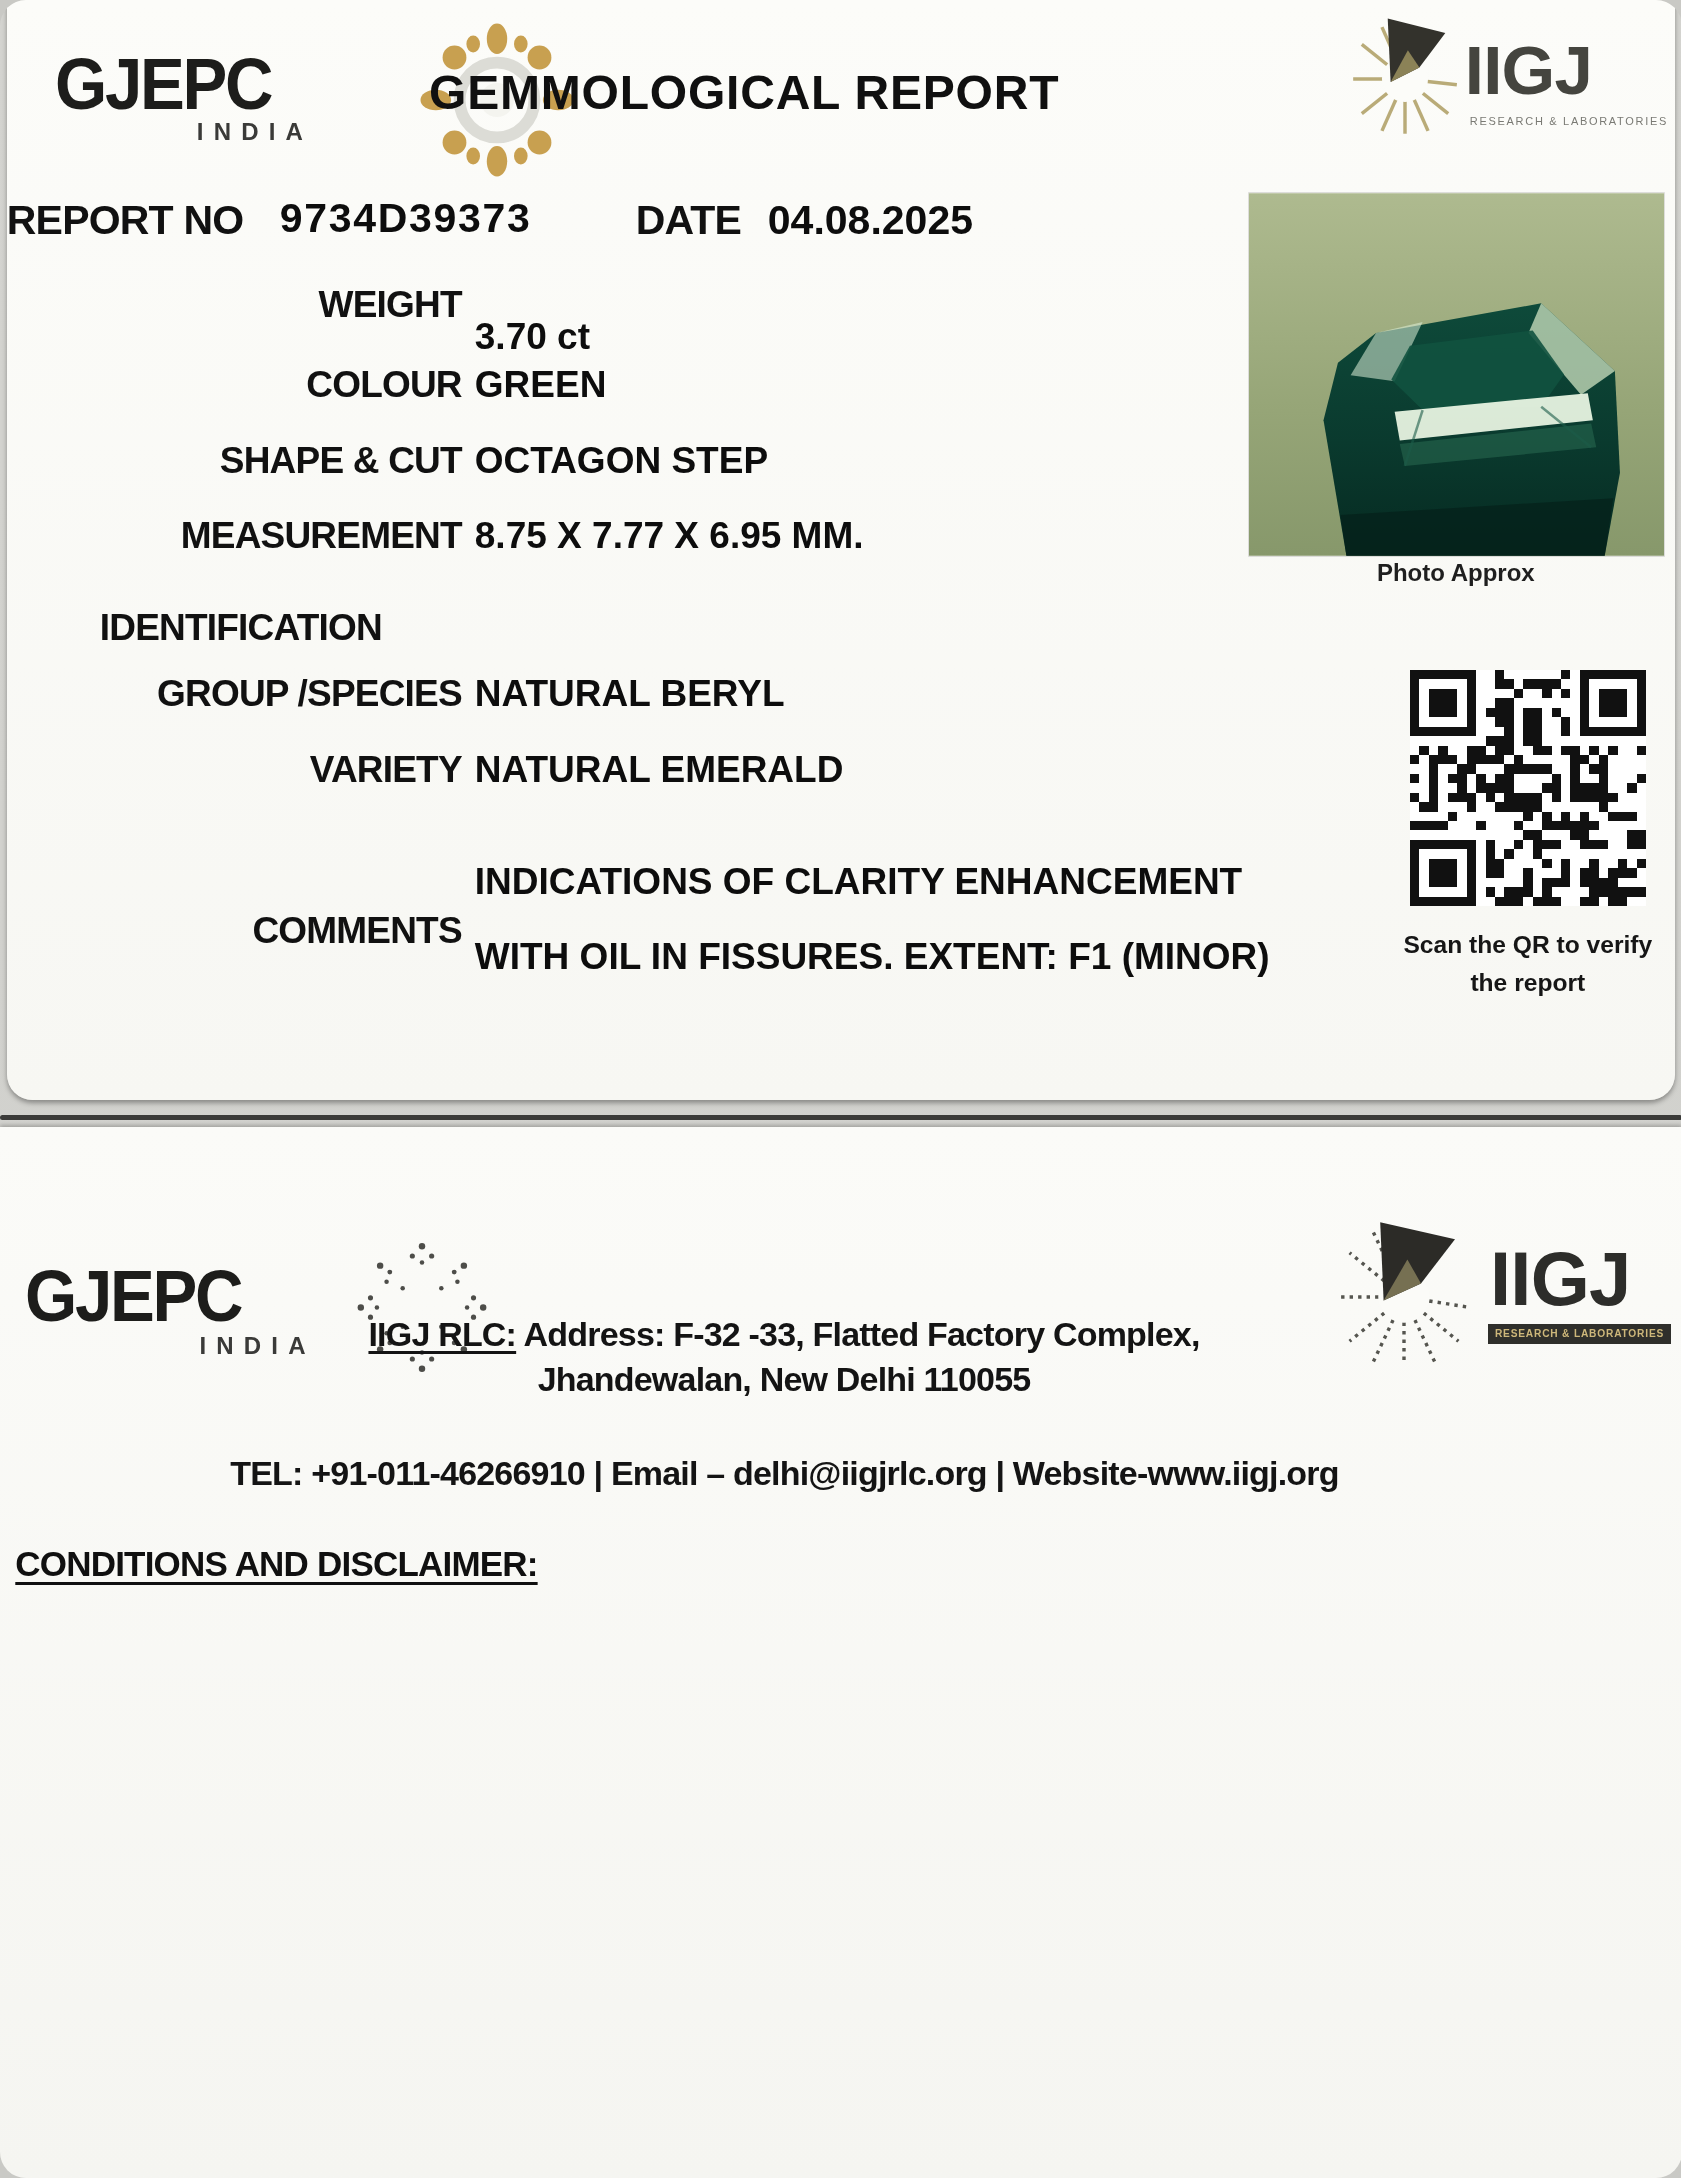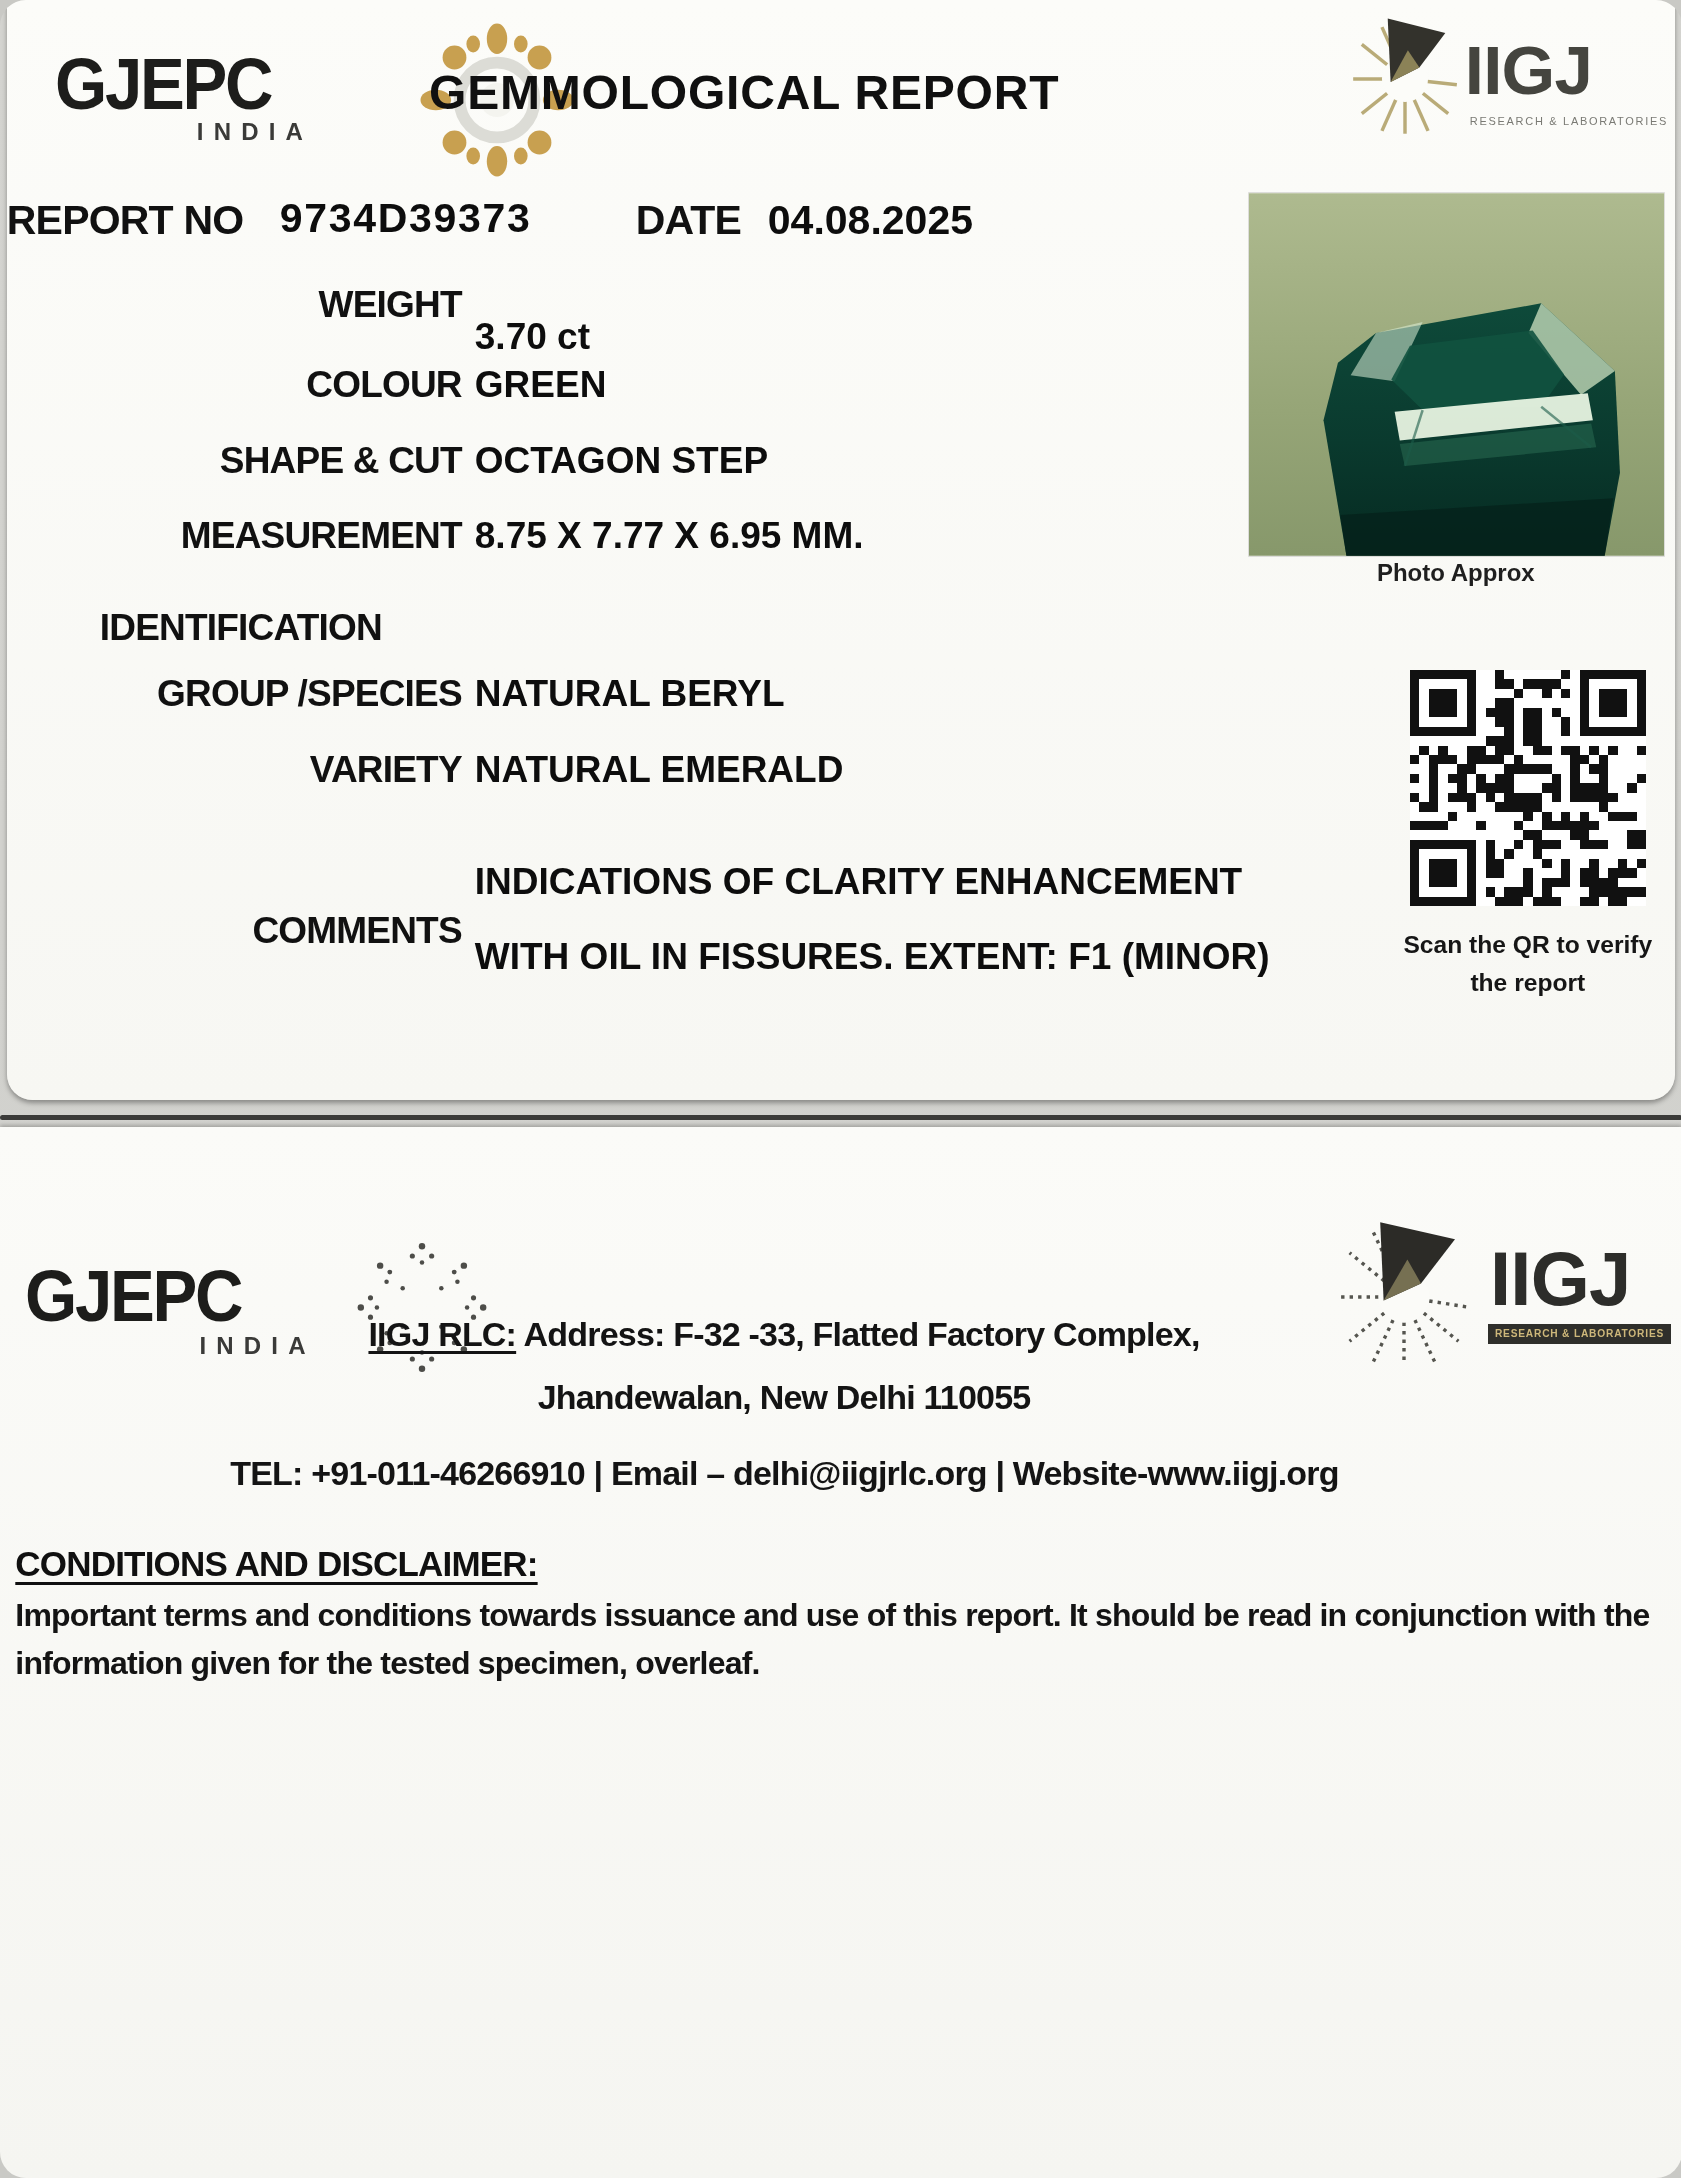--- a/index.html
+++ b/index.html
@@ -429,21 +429,20 @@
       <circle cx="50" cy="50" r="15" fill="#fbfbf8"></circle>
       <polygon points="36,6 80,16 60,42 38,52" fill="#2c2b27"></polygon>
       <polygon points="38,52 60,42 52,28" fill="#767052"></polygon>
     </svg>
     <div class="abs iigj-word" style="left:1490px;top:108px;font-size:76px;color:#2d2d2a;">IIGJ</div>
     <div class="abs" style="left:1488px;top:197px;width:183px;height:20.3px;background:#2f2f2b;color:#cdb77a;font-size:10.2px;font-weight:bold;text-align:center;line-height:20.3px;letter-spacing:0.8px;">RESEARCH &amp; LABORATORIES</div>
 
     <div class="abs addr" style="left:322px;top:188px;width:924px;">
       <span class="ulined">IIGJ RLC:</span><span> Address: F-32 -33, Flatted Factory Complex,</span>
     </div>
-    <div class="abs addr" style="left:322px;top:251px;width:924px;">Jhandewalan, New Delhi 110055</div>
+    <div class="abs addr" style="left:322px;top:233px;width:924px;">Jhandewalan, New Delhi 110055</div>
     <div class="abs addr" style="left:102px;top:327px;width:1365px;">TEL: +91-011-46266910 | Email – delhi@iigjrlc.org | Website-www.iigj.org</div>
 
     <div id="disc-head" class="abs" style="left:15.3px;top:417px;">CONDITIONS AND DISCLAIMER:</div>
-    <div id="disc-text" class="abs" style="left:15.3px;top:464px;width:1649px;">Important terms and conditions towards issuance and use of this report. It should be read in conjunction with the information given for the tested specimen, overleaf.</div>
 
   </div>
 </div>
 
 
 </body></html>

